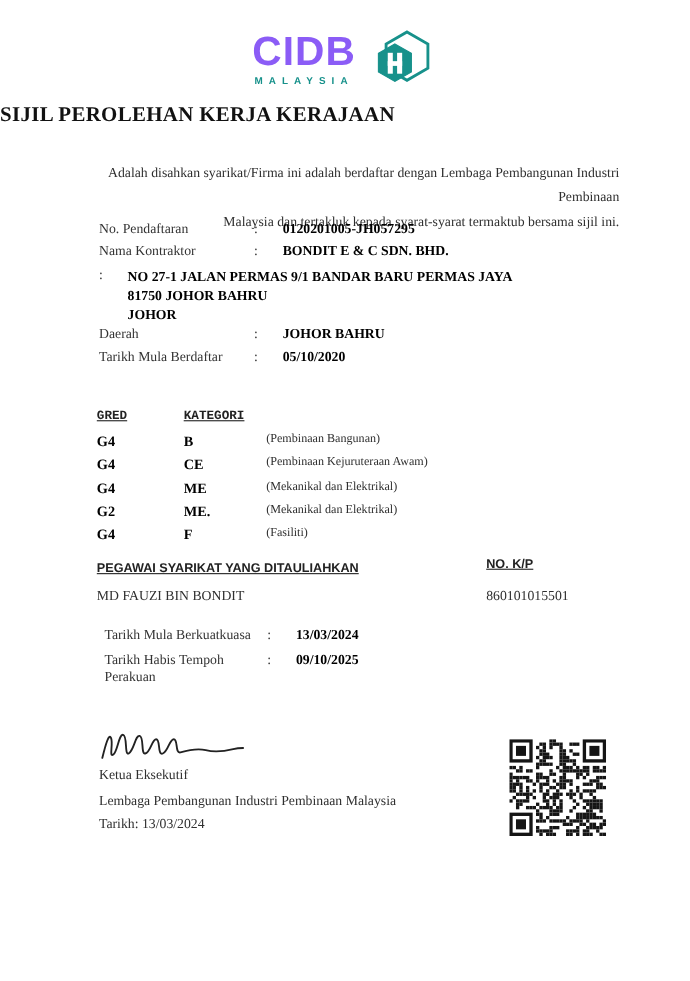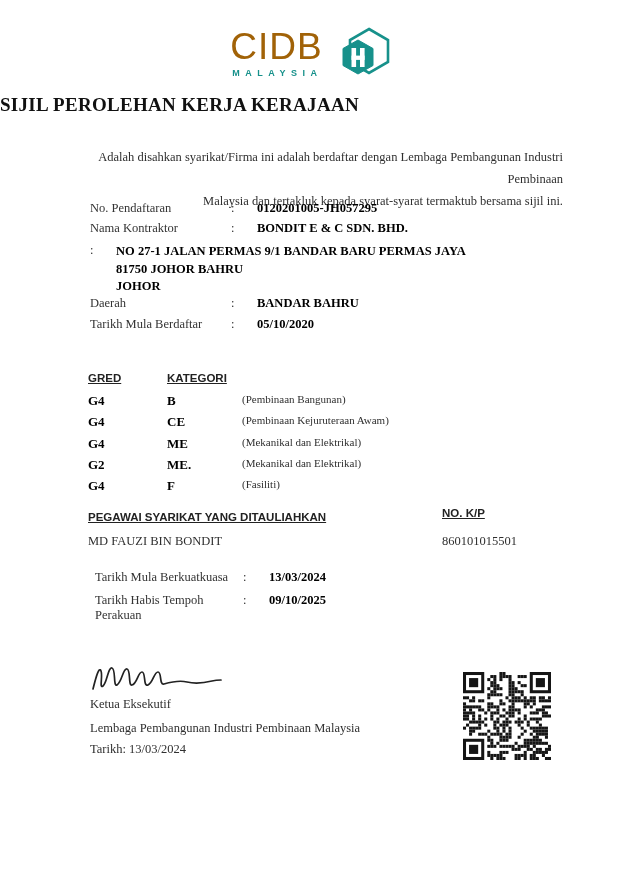--- a/index.html
+++ b/index.html
@@ -14,25 +14,25 @@
   }
   
   .logo-block {
     position: absolute;
     top: 28px; left: 0; width: 627px;
     display: flex; justify-content: center; align-items: flex-start; gap: 8px;
   }
   .logo-text { text-align: left; }
   .brand {
     font-family: "Liberation Sans", sans-serif;
-    font-weight: normal;
+    font-weight: bold;
     font-size: 37px;
     line-height: 1;
     letter-spacing: 1px;
-    color: #a16207;
+    color: #8b5cf6;
   }
   .brand-sub {
     font-family: "Liberation Sans", sans-serif;
     font-size: 9px;
     font-weight: bold;
     letter-spacing: 5.5px;
     color: #17918b;
     margin-top: 3px;
     padding-left: 2px;
   }
@@ -58,21 +58,21 @@
   }
   
   .drow { position: absolute; left: 90px; display: flex; font-size: 12.5px; }
   .drow .lbl { width: 141px; color: #333; }
   .drow .sep { width: 6px; color: #333; }
   .drow .val { margin-left: 20px; font-weight: bold; color: #000; }
   .val-lines div { line-height: 17.5px; }
   
   .g-head, .g-row { position: absolute; left: 88px; display: flex; }
   .g-head span {
-    font-family: Liberation Sans, sans-serif;
+    font-family: Liberation Mono, monospace;
     font-size: 11.5px; font-weight: bold;
     text-decoration: underline;
     color: #222;
   }
   .g-col1 { width: 79px; }
   .g-col2 { width: 75px; }
   .g-row .g-col1, .g-row .g-col2 { font-weight: bold; font-size: 13px; color: #000; }
   .g-row .g-desc { font-size: 11px; color: #2f2f2f; }
   
   .officer-head, .officer-row { position: absolute; left: 88px; width: 460px; }
@@ -135,21 +135,21 @@
     <span class="sep">:</span>
     <span class="val val-lines">
       <div>NO 27-1 JALAN PERMAS 9/1 BANDAR BARU PERMAS JAYA</div>
       <div>81750 JOHOR BAHRU</div>
       <div>JOHOR</div>
     </span>
   </div>
   <div class="drow" style="top:296px">
     <span class="lbl">Daerah</span>
     <span class="sep">:</span>
-    <span class="val">BANDAR BAHRU</span>
+    <span class="val">JOHOR BAHRU</span>
   </div>
   <div class="drow" style="top:317px">
     <span class="lbl">Tarikh Mula Berdaftar</span>
     <span class="sep">:</span>
     <span class="val">05/10/2020</span>
   </div>
 
   <div class="g-head" style="top:372px">
     <span class="g-col1">GRED</span>
     <span class="g-col2">KATEGORI</span>

